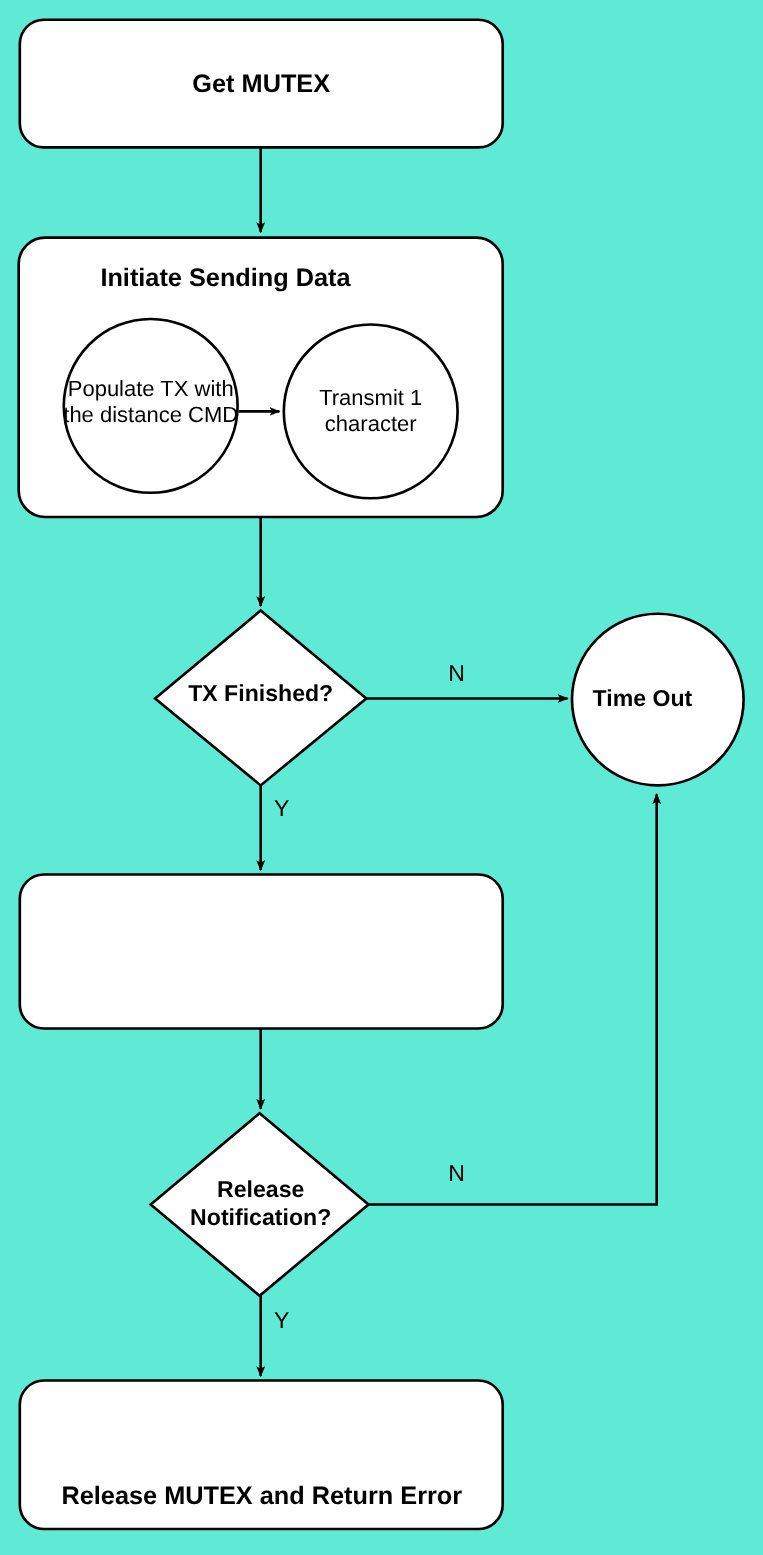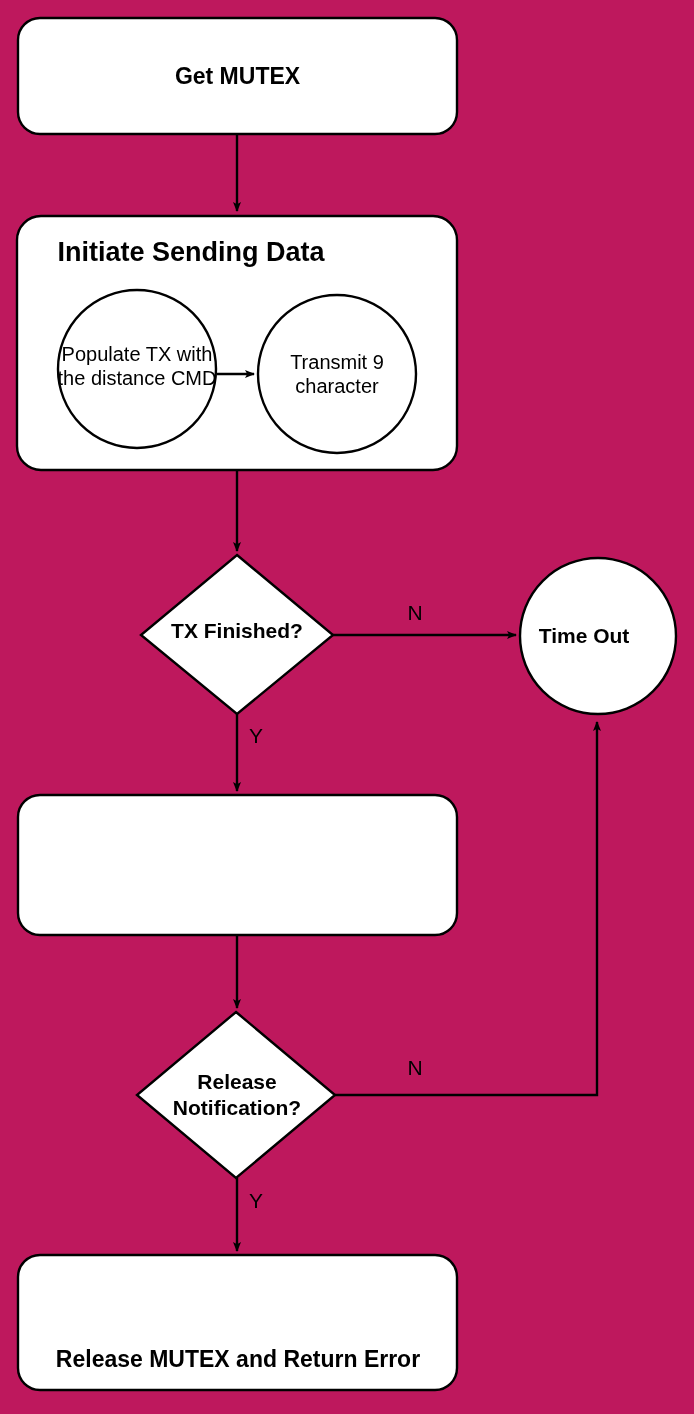--- a/index.html
+++ b/index.html
@@ -8,21 +8,21 @@
     padding: 0;
     background: #ffffff;
   }
   body {
     font-family: "Liberation Sans", sans-serif;
   }
   #flow-root {
     position: relative;
     width: 694px;
     height: 1414px;
-    background: #be185d;
+    background: #5eead4;
     overflow: hidden;
   }
   #flow-svg {
     position: absolute;
     left: 0;
     top: 0;
     width: 694px;
     height: 1414px;
   }
   .node-label {
@@ -109,25 +109,25 @@
 
      Time Out (elbow up) --&gt;
     <path d="M335,1095 L597,1095 L597,722" fill="none" stroke="#000000" stroke-width="2.4" marker-end="url(#arrowhead)"></path>
 
      Release MUTEX --&gt;
     <line x1="237" y1="1178" x2="237" y2="1251" stroke="#000000" stroke-width="2.4" marker-end="url(#arrowhead)"></line>
   </svg>
 
   <div class="node-label lbl-bold" style="left:18px; top:18px; width:439px; height:116px; font-size:23px;">Get MUTEX</div>
 
-  <div class="node-label lbl-bold" style="left:17px; top:232px; width:348px; height:40px; font-size:27px;">Initiate Sending Data</div>
+  <div class="node-label lbl-bold" style="left:31px; top:232px; width:348px; height:40px; font-size:23px;">Initiate Sending Data</div>
 
   <div class="node-label lbl-reg" style="left:53px; top:324px; width:168px; height:84px; font-size:20px;">Populate TX with the distance CMD</div>
 
-  <div class="node-label lbl-reg" style="left:268px; top:345px; width:138px; height:58px; font-size:20px;">Transmit 9 character</div>
+  <div class="node-label lbl-reg" style="left:268px; top:345px; width:138px; height:58px; font-size:20px;">Transmit 1 character</div>
 
   <div class="node-label lbl-bold" style="left:147px; top:608px; width:180px; height:46px; font-size:21px;">TX Finished?</div>
 
   <div class="node-label lbl-bold" style="left:520px; top:613px; width:128px; height:46px; font-size:21px;">Time Out</div>
 
 
   <div class="node-label lbl-bold" style="left:141px; top:1063px; width:192px; height:64px; font-size:21px;">Release Notification?</div>
 
   <div class="node-label lbl-bold" style="left:28px; top:1292px; width:420px; height:135px; font-size:23px;">Release MUTEX and Return Error</div>
 

